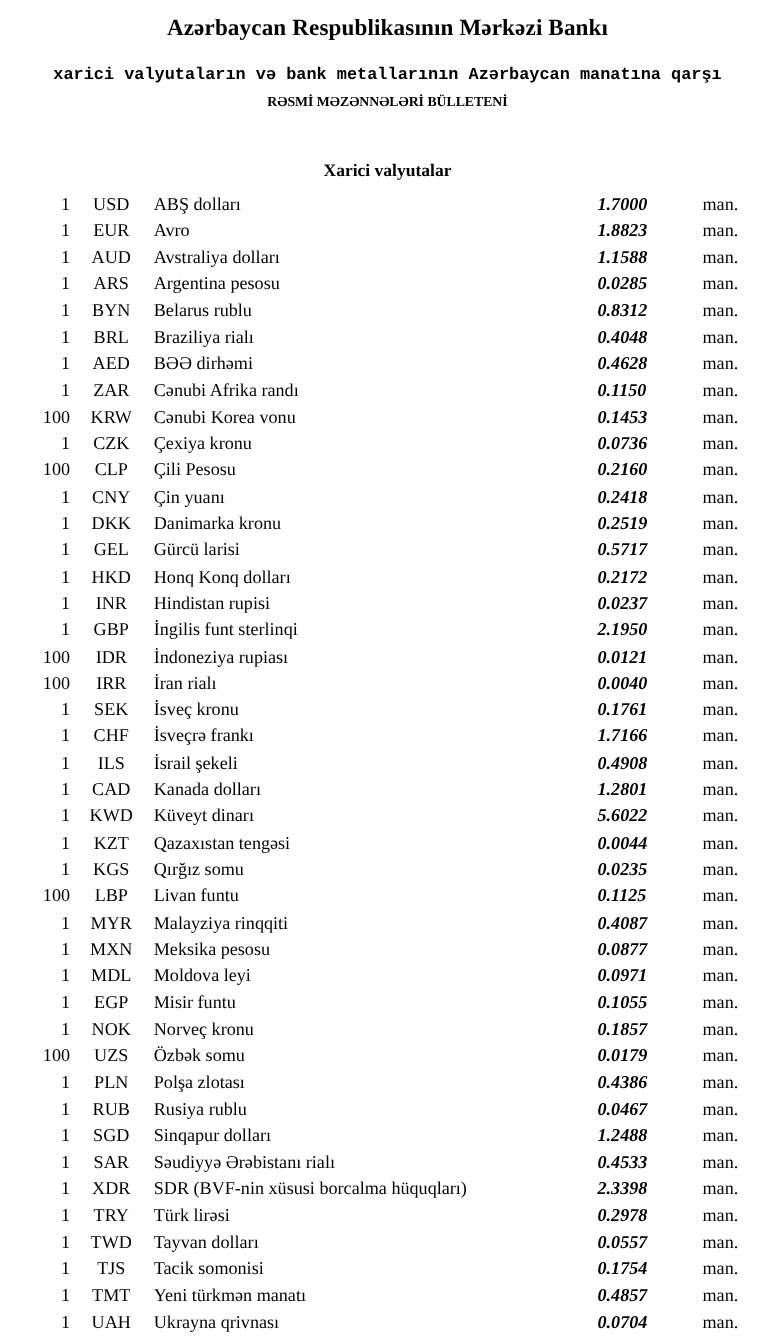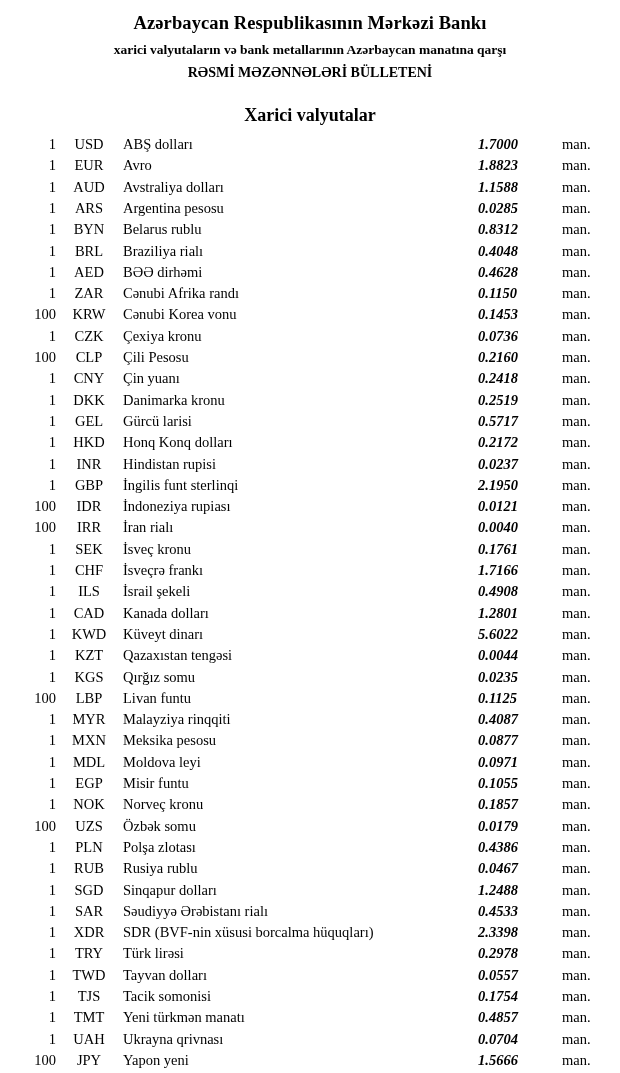--- a/index.html
+++ b/index.html
@@ -33,34 +33,35 @@
   }
   .date-line {
     font-size: 13.5px;
     font-weight: bold;
     margin-top: 7px;
     line-height: 1.2;
   }
   .subtitle {
     font-size: 13.5px;
     font-weight: bold;
+    margin-top: 18px;
+    line-height: 1.2;
+    font-family: Liberation Mono, monospace;
+  }
+  .bulletin-title {
+    font-size: 11px;
+    font-weight: bold;
     margin-top: 7px;
     line-height: 1.2;
   }
-  .bulletin-title {
-    font-size: 14px;
-    font-weight: bold;
-    margin-top: 7px;
-    line-height: 1.2;
-  }
   .section-title {
     text-align: center;
-    font-size: 18px;
-    font-weight: bold;
-    margin-top: 23px;
+    font-size: 14px;
+    font-weight: bold;
+    margin-top: 40px;
     margin-bottom: 8px;
   }
   table.rates {
     width: 100%;
     border-collapse: collapse;
     font-size: 14.5px;
   }
   table.rates td {
     padding: 0;
     line-height: 21.3px;

